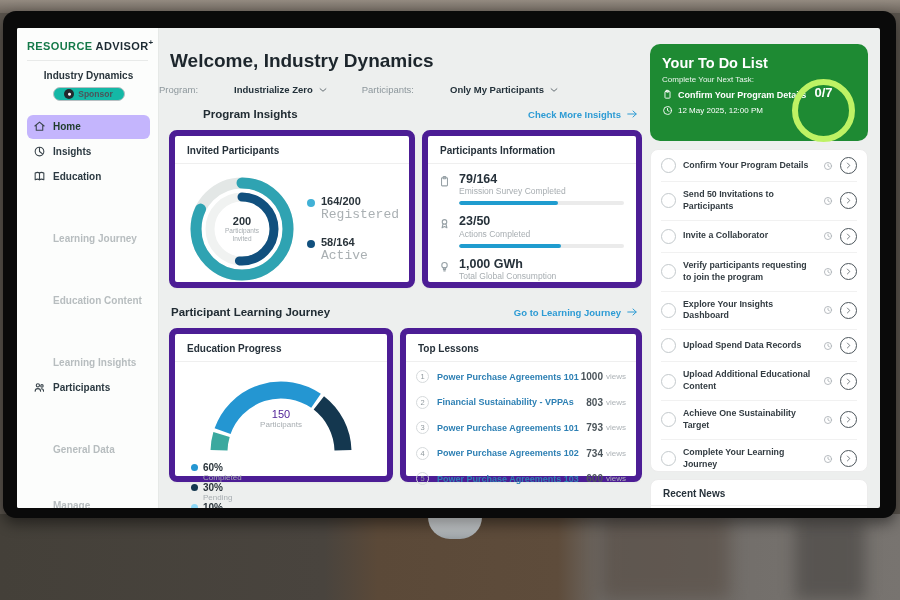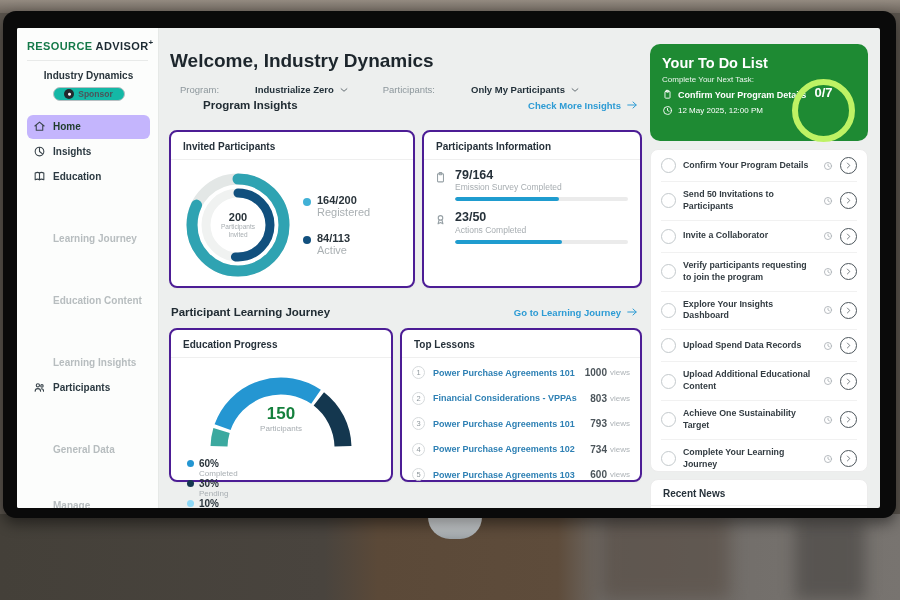--- a/index.html
+++ b/index.html
@@ -38,62 +38,62 @@
   .nav-item { display:flex; align-items:center; gap:7px; height:24px; padding:0 6px; margin-bottom:1px;
     border-radius:6px; font-size:10px; font-weight:bold; color:#2c3a42; cursor:pointer; }
   .nav-item.active { background:#c4b5fd; color:#1f3c2b; }
   .nav-item.sub { padding-left:26px; color:#b7bdbf; font-weight:bold; height:25px;margin-top:36px; }
   .nav-item .nicon { width:13px; height:13px; flex:0 0 13px; color:#39444b; }
   .nav-item .nicon svg { width:13px; height:13px; display:block; }
 
   
   .main { position:absolute; left:142px; top:0; width:497px; height:100%; }
   .welcome { position:absolute; left:11px; top:22px; font-size:19px; font-weight:bold; color:#1d262c; }
-  .filters { position:absolute; left:21px; top:56px; display:flex; gap:34px; align-items:center; }
+  .filters { position:absolute; left:0; top:56px; display:flex; gap:34px; align-items:center; }
   .filter { display:flex; align-items:center; gap:5px; cursor:pointer; }
   .filter .flabel { font-size:9.5px; color:#8d979c; }
   .filter .fvalue { font-size:9.5px; font-weight:bold; color:#23313a;padding-left:31px; }
   .filter .chev { width:10px; height:10px; color:#4a555c; }
   .filter .chev svg { width:10px; height:10px; display:block; }
   .sec-head { position:absolute; left:12px; right:18px; display:flex; justify-content:space-between; align-items:center; }
   .sec-title { font-size:11.5px; font-weight:bold; color:#212c33; }
   .sec-link { font-size:9.5px; font-weight:bold; color:#2d9bd4; display:flex; gap:5px; align-items:center; cursor:pointer; }
   .sec-link .aicon { width:12px; height:12px; }
   .sec-link .aicon svg { width:12px; height:12px; display:block; }
 
-  .card { position:absolute; background:#fff; border:2px solid #4c1d95; border-radius:8px;
+  .card { position:absolute; background:#fff; border:6px solid #4c1d95; border-radius:8px;
     box-shadow:0 1px 2px rgba(0,0,0,.04); }
   .card-title { font-size:10px; font-weight:bold; color:#26313a; padding:9px 12px 7px; }
   .card-rule { height:1px; background:#efefef; }
 
   .donut-wrap { display:flex; align-items:center; padding:6px 6px 0 8px; gap:6px; }
   .donut-box { position:relative; width:118px; height:118px; }
   .donut-center { position:absolute; inset:0; display:flex; flex-direction:column; align-items:center;
     justify-content:center; text-align:center; }
   .donut-center .v { font-size:11px; font-weight:bold; color:#2a343b; }
   .donut-center .l { font-size:6.5px; color:#a7adb1; width:52px; line-height:1.3; }
   .dlegend { display:flex; flex-direction:column; gap:14px; }
   .dlegend .item { display:flex; gap:6px; }
   .dlegend .ldot { width:8px; height:8px; border-radius:50%; margin-top:4px; }
   .dlegend .lv { font-size:11px; font-weight:bold; color:#2a343b; }
-  .dlegend .ll { font-size:11px; color:#aab0b3; }
+  .dlegend .ll { font-size:13px; color:#aab0b3;font-family:Liberation Mono, monospace; }
 
   .stats { padding:8px 12px 0 10px; }
   .stat { display:flex; gap:8px; margin-bottom:9px; }
   .stat .sicon { width:13px; height:13px; color:#97a1a6; margin-top:3px; flex:0 0 13px; }
   .stat .sicon svg { width:13px; height:13px; display:block; }
   .stat .sv { font-size:12.5px; font-weight:bold; color:#26313a; line-height:1.15; }
   .stat .sl { font-size:8.5px; color:#a7adb1; margin-bottom:5px; }
   .sbar { height:4px; background:#ebebeb; border-radius:2px; overflow:hidden; }
   .sbar .fill { height:100%; background:#1f9ccf; border-radius:2px; }
 
   .gauge-wrap { position:relative; width:100%; height:92px; margin-top:2px; }
   .gauge-wrap svg { display:block; margin:0 auto; }
   .gauge-center { position:absolute; left:0; right:0; top:44px; text-align:center; }
-  .gauge-center .v { font-size:17px; font-weight:bold; color:#15803d; }
+  .gauge-center .v { font-size:11px; font-weight:normal; color:#4c1d95; }
   .gauge-center .l { font-size:8px; color:#a7adb1; }
   .glegend { display:flex; justify-content:space-between; padding:6px 14px 0 16px;flex-direction:column; }
   .glegend .item { display:flex; gap:5px; }
   .glegend .ldot { width:7px; height:7px; border-radius:50%; margin-top:2px; }
   .glegend .lv { font-size:10px; font-weight:bold; color:#2a343b; }
   .glegend .ll { font-size:8px; color:#a8aeb2; }
 
   .lessons { padding:2px 10px 0; }
   .lesson { display:flex; align-items:center; height:25.5px; }
   .lesson .rank { width:13px; height:13px; border:1px solid #d6dadc; border-radius:50%;
@@ -256,21 +256,21 @@
             <span class="flabel">Participants:</span>
             <span class="fvalue">Only My Participants</span>
             <span class="chev">
                 <svg viewBox="0 0 24 24" fill="none" stroke="currentColor" stroke-width="2" stroke-linecap="round" stroke-linejoin="round">
                   <path d="M5 9l7 6 7-6"></path>
                 </svg>
               </span>
           </div>
         </div>
 
-        <div class="sec-head" style="top:71px;padding-left:32px;">
+        <div class="sec-head" style="top:80px;padding-left:32px;">
           <span class="sec-title">Program Insights</span>
           <span class="sec-link">
             <span>Check More Insights</span>
             <span class="aicon">
                 <svg viewBox="0 0 24 24" fill="none" stroke="currentColor" stroke-width="2" stroke-linecap="round" stroke-linejoin="round">
                   <path d="M3.5 12H20M14 6l6.5 6L14 18"></path>
                 </svg>
               </span>
           </span>
         </div>
@@ -295,21 +295,21 @@
                 <div class="item">
                   <span class="ldot" style="background: rgb(65, 177, 214);"></span>
                   <div>
                     <div class="lv">164/200</div>
                     <div class="ll">Registered</div>
                   </div>
                 </div>
                 <div class="item">
                   <span class="ldot" style="background: rgb(17, 80, 126);"></span>
                   <div>
-                    <div class="lv">84/113</div>
+                    <div class="lv">58/164</div>
                     <div class="ll">Active</div>
                   </div>
                 </div>
               </div>
           </div>
         </section>
 
         <section class="card" style="left:263px; top:102px; width:220px; height:158px;">
           <div class="card-title">Participants Information</div>
           <div class="card-rule"></div>
@@ -335,20 +335,32 @@
                     <circle cx="12" cy="9" r="4.2"></circle>
                     <path d="M9.3 12.6 7.5 20l4.5-2.4L16.5 20l-1.8-7.4"></path>
                   </svg>
                 </span>
                 <div style="flex: 1 1 0%;">
                   <div class="sv">23/50</div>
                   <div class="sl">Actions Completed</div>
                   <div class="sbar">
                     <div class="fill" style="width: 62%;"></div>
                   </div>
+                </div>
+              </div>
+              <div class="stat">
+                <span class="sicon">
+                  <svg viewBox="0 0 24 24" fill="none" stroke="currentColor" stroke-width="2" stroke-linecap="round" stroke-linejoin="round">
+                    <circle cx="12" cy="9.5" r="5"></circle>
+                    <path d="M10 14.5h4v3h-4zM10.5 20h3"></path>
+                  </svg>
+                </span>
+                <div style="flex: 1 1 0%;">
+                  <div class="sv">1,000 GWh</div>
+                  <div class="sl">Total Global Consumption</div>
                 </div>
               </div>
             </div>
         </section>
 
         <div class="sec-head" style="top:278px;">
           <span class="sec-title">Participant Learning Journey</span>
           <span class="sec-link">
             <span>Go to Learning Journey</span>
             <span class="aicon">
@@ -403,21 +415,21 @@
           <div class="card-rule"></div>
           <div class="lessons" id="lessons">
               <div class="lesson">
                 <span class="rank">1</span>
                 <span class="ltitle">Power Purchase Agreements 101</span>
                 <span class="views">1000</span>
                 <span class="vsuffix">views</span>
               </div>
               <div class="lesson">
                 <span class="rank">2</span>
-                <span class="ltitle">Financial Considerations - VPPAs</span>
+                <span class="ltitle">Financial Sustainability - VPPAs</span>
                 <span class="views">803</span>
                 <span class="vsuffix">views</span>
               </div>
               <div class="lesson">
                 <span class="rank">3</span>
                 <span class="ltitle">Power Purchase Agreements 101</span>
                 <span class="views">793</span>
                 <span class="vsuffix">views</span>
               </div>
               <div class="lesson">

